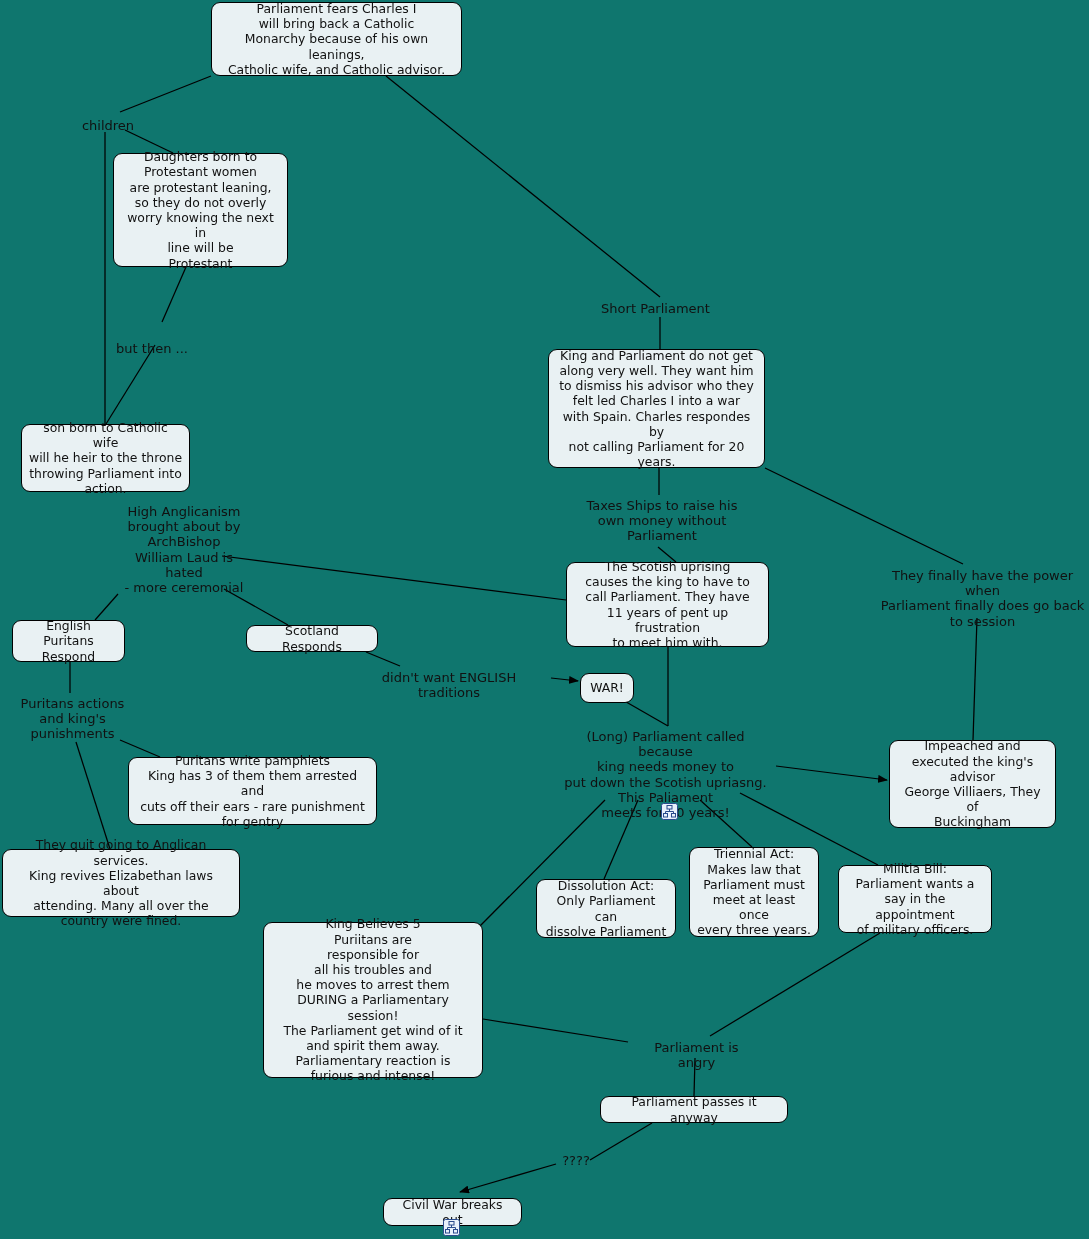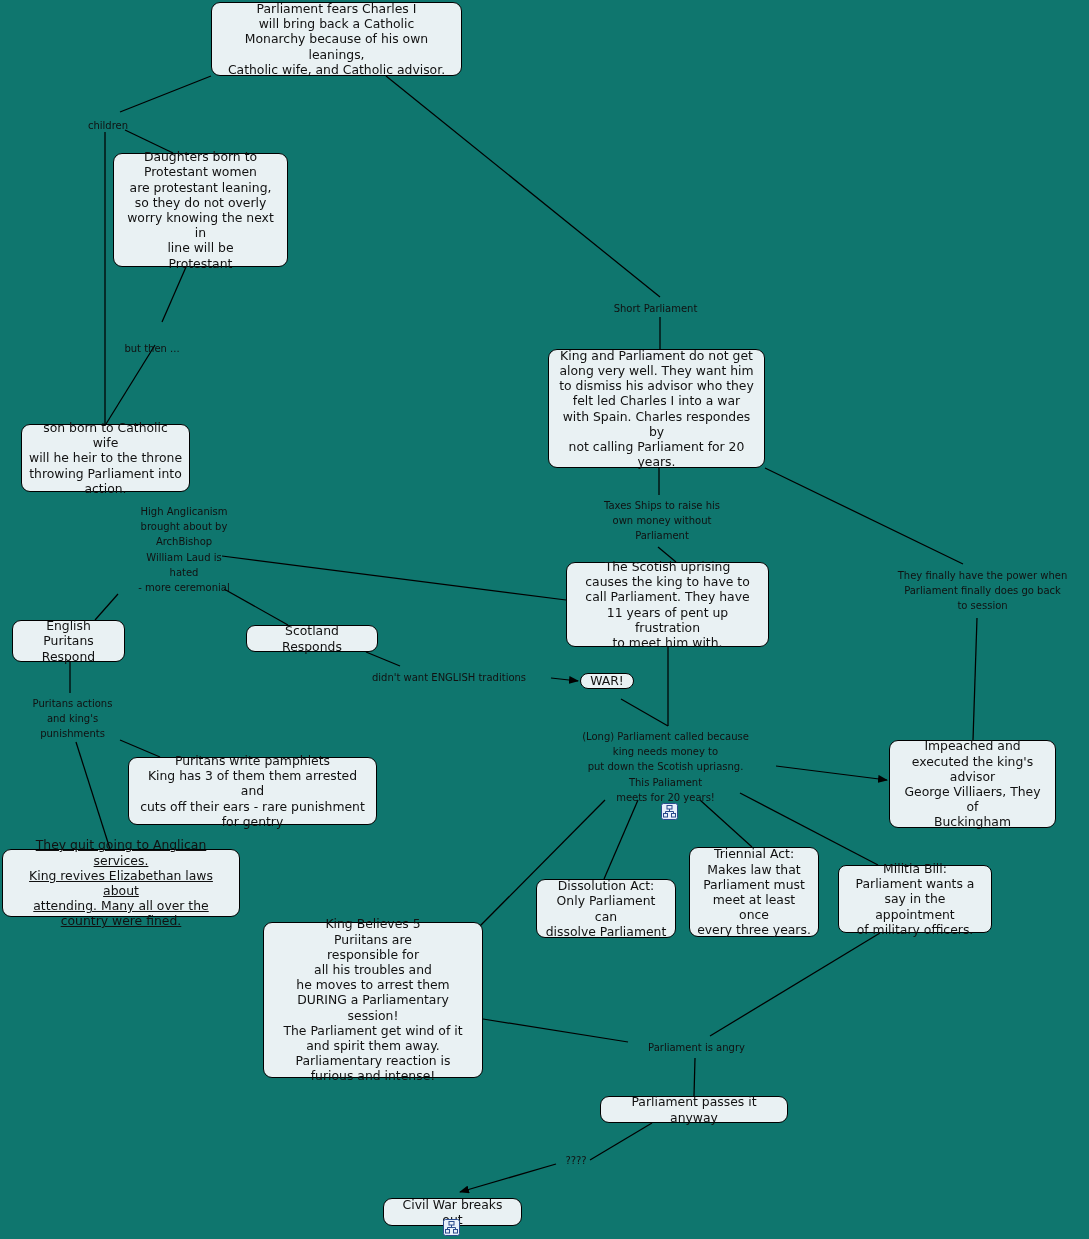--- a/index.html
+++ b/index.html
@@ -39,21 +39,21 @@
     color: #111111;
     padding: 4px 7px;
     white-space: pre-line;
     display: flex;
     align-items: center;
     justify-content: center;
     z-index: 3;
   }
   .linklabel {
     position: absolute;
-    font-size: 10px;
+    font-size: 13px;
     line-height: 15.2px;
     color: #111111;
     text-align: center;
     white-space: pre-line;
     background: transparent;
     z-index: 2;
   }
   .map-icon {
     position: absolute;
     width: 17px;
@@ -131,26 +131,26 @@
 not calling Parliament for 20
 years.</span></div>
       <div class="node" style="left: 566px; top: 562px; width: 203px; height: 85px;"><span>The Scotish uprising
 causes the king to have to
 call Parliament. They have
 11 years of pent up frustration
 to meet him with.</span></div>
       <div class="node" style="left: 12px; top: 620px; width: 113px; height: 42px;"><span>English Puritans
 Respond</span></div>
       <div class="node" style="left: 246px; top: 625px; width: 132px; height: 27px;"><span>Scotland Responds</span></div>
-      <div class="node" style="left: 580px; top: 673px; width: 54px; height: 16px;"><span>WAR!</span></div>
+      <div class="node" style="left: 580px; top: 673px; width: 54px; height: 30px;"><span>WAR!</span></div>
       <div class="node" style="left: 128px; top: 757px; width: 249px; height: 68px;"><span>Puritans write pamphlets
 King has 3 of them them arrested and
 cuts off their ears - rare punishment
 for gentry</span></div>
-      <div class="node" style="left: 2px; top: 849px; width: 238px; height: 68px; text-decoration: underline;"><span>They quit going to Anglican services.
+      <div class="node" style="left: 2px; top: 849px; width: 238px; height: 68px;"><span>They quit going to Anglican services.
 King revives Elizabethan laws about
 attending. Many all over the
 country were fined.</span></div>
       <div class="node" style="left: 889px; top: 740px; width: 167px; height: 88px;"><span>Impeached and
 executed the king's
 advisor
 George Villiaers, They of
 Buckingham</span></div>
       <div class="node" style="left: 536px; top: 879px; width: 140px; height: 59px;"><span>Dissolution Act:
 Only Parliament can

